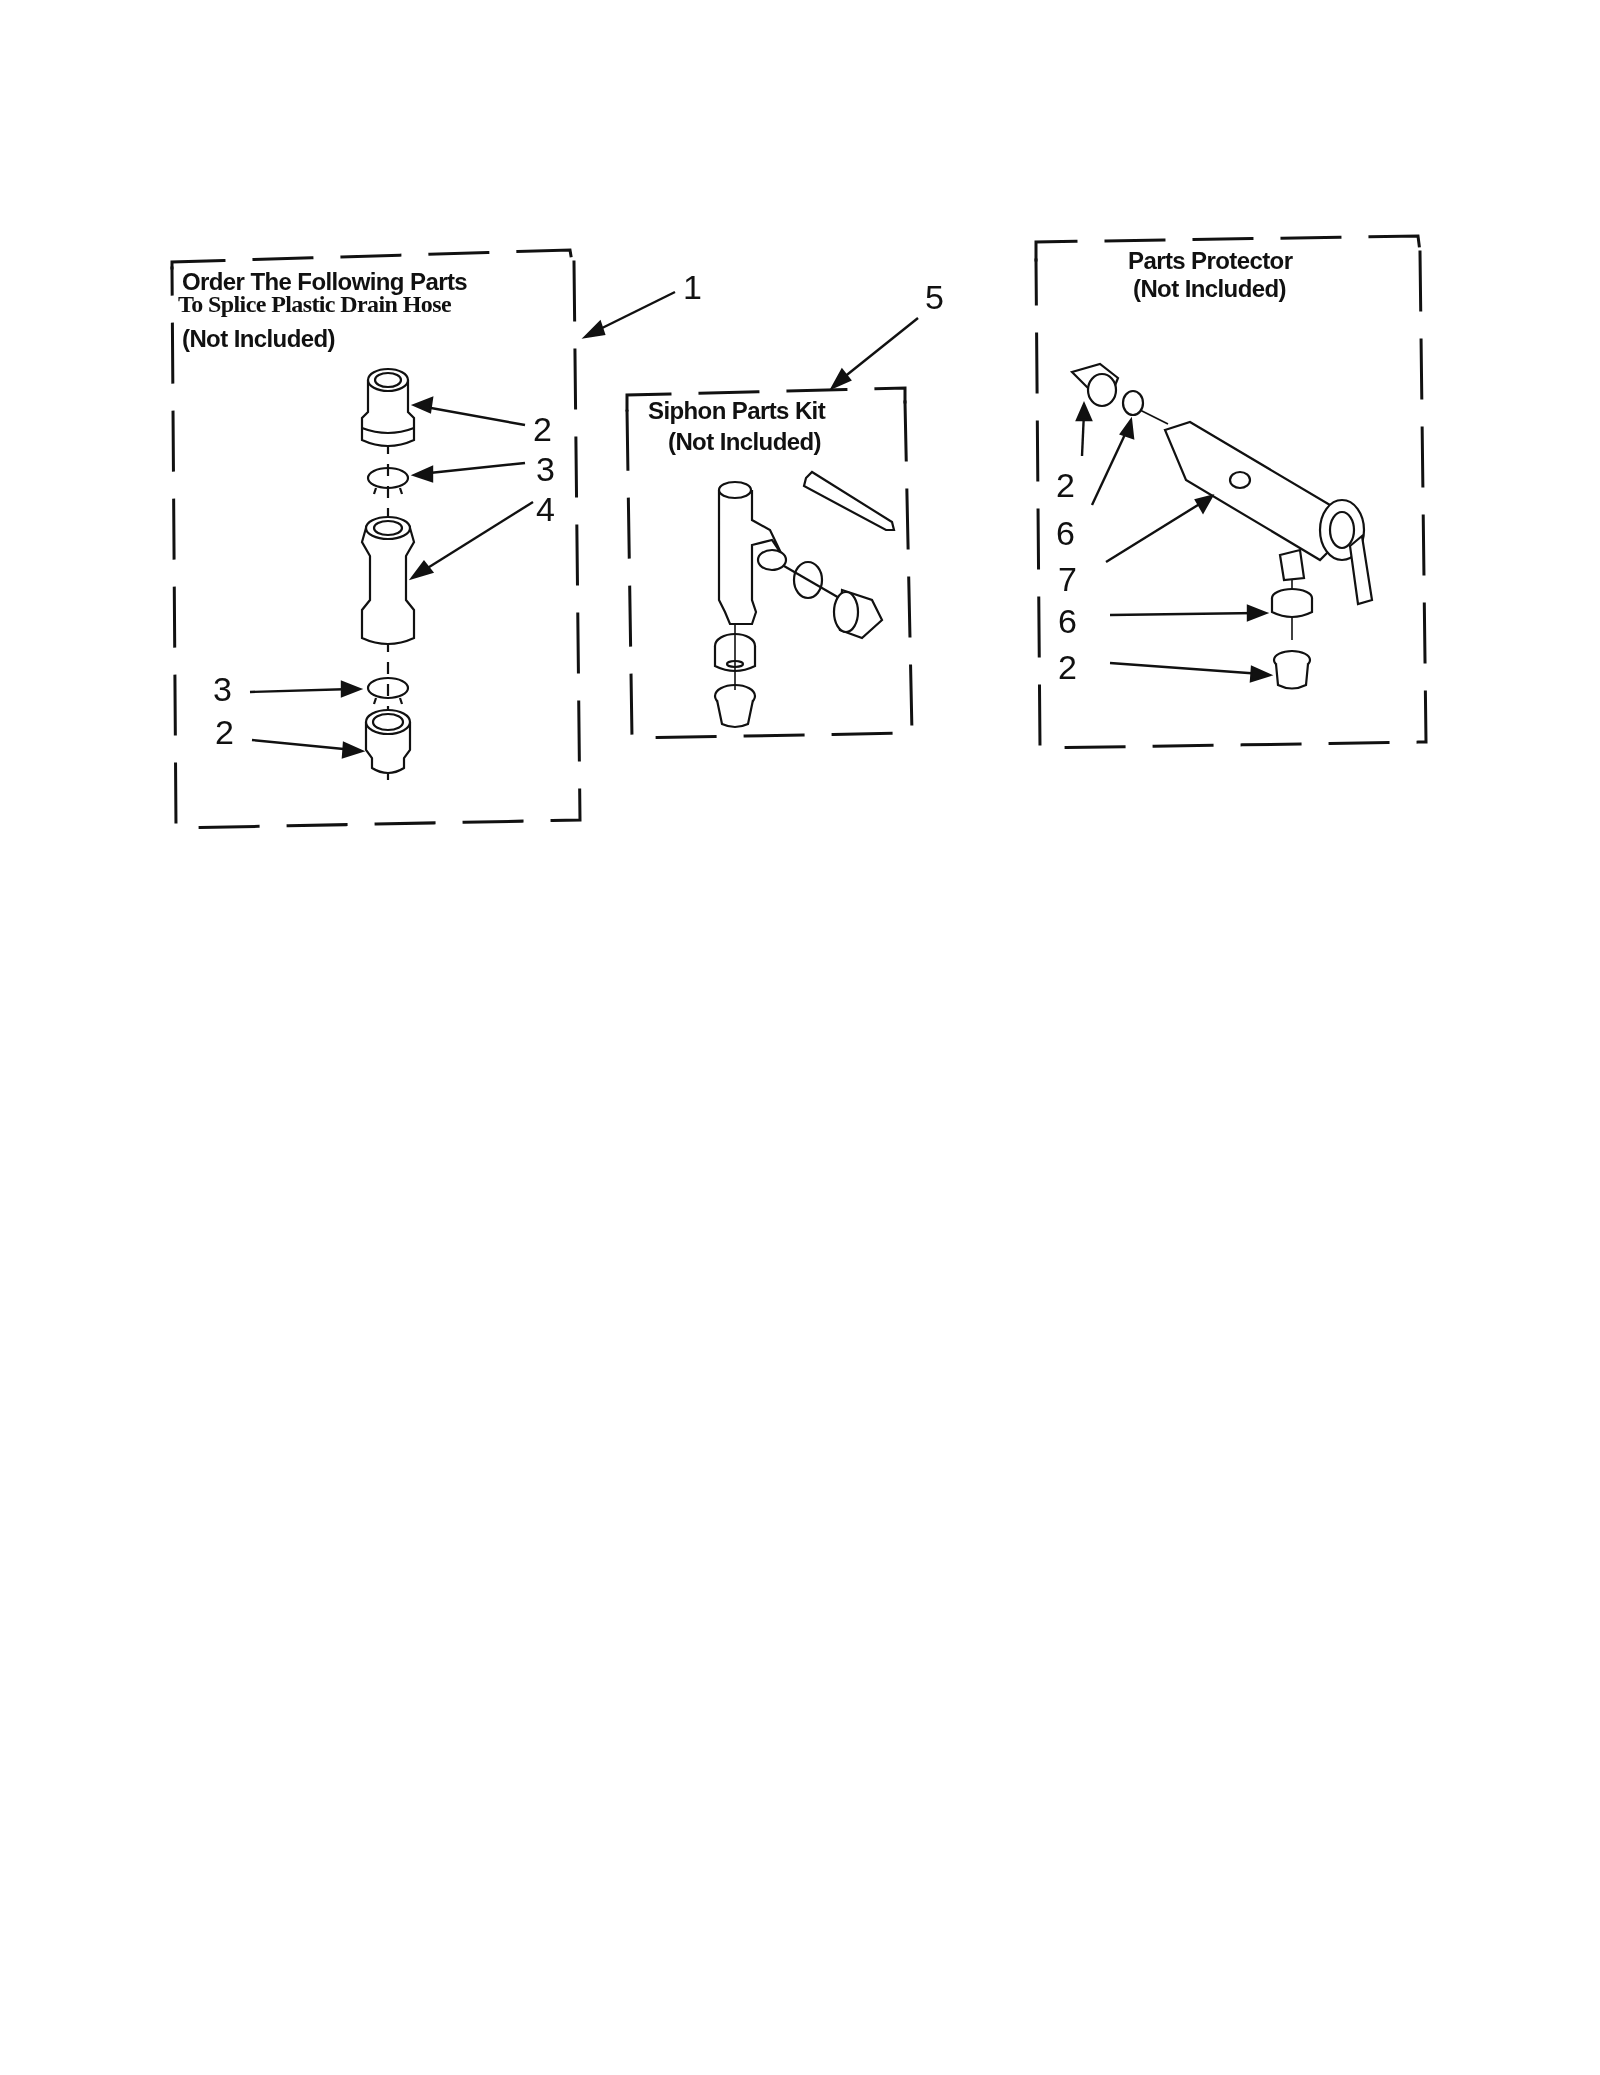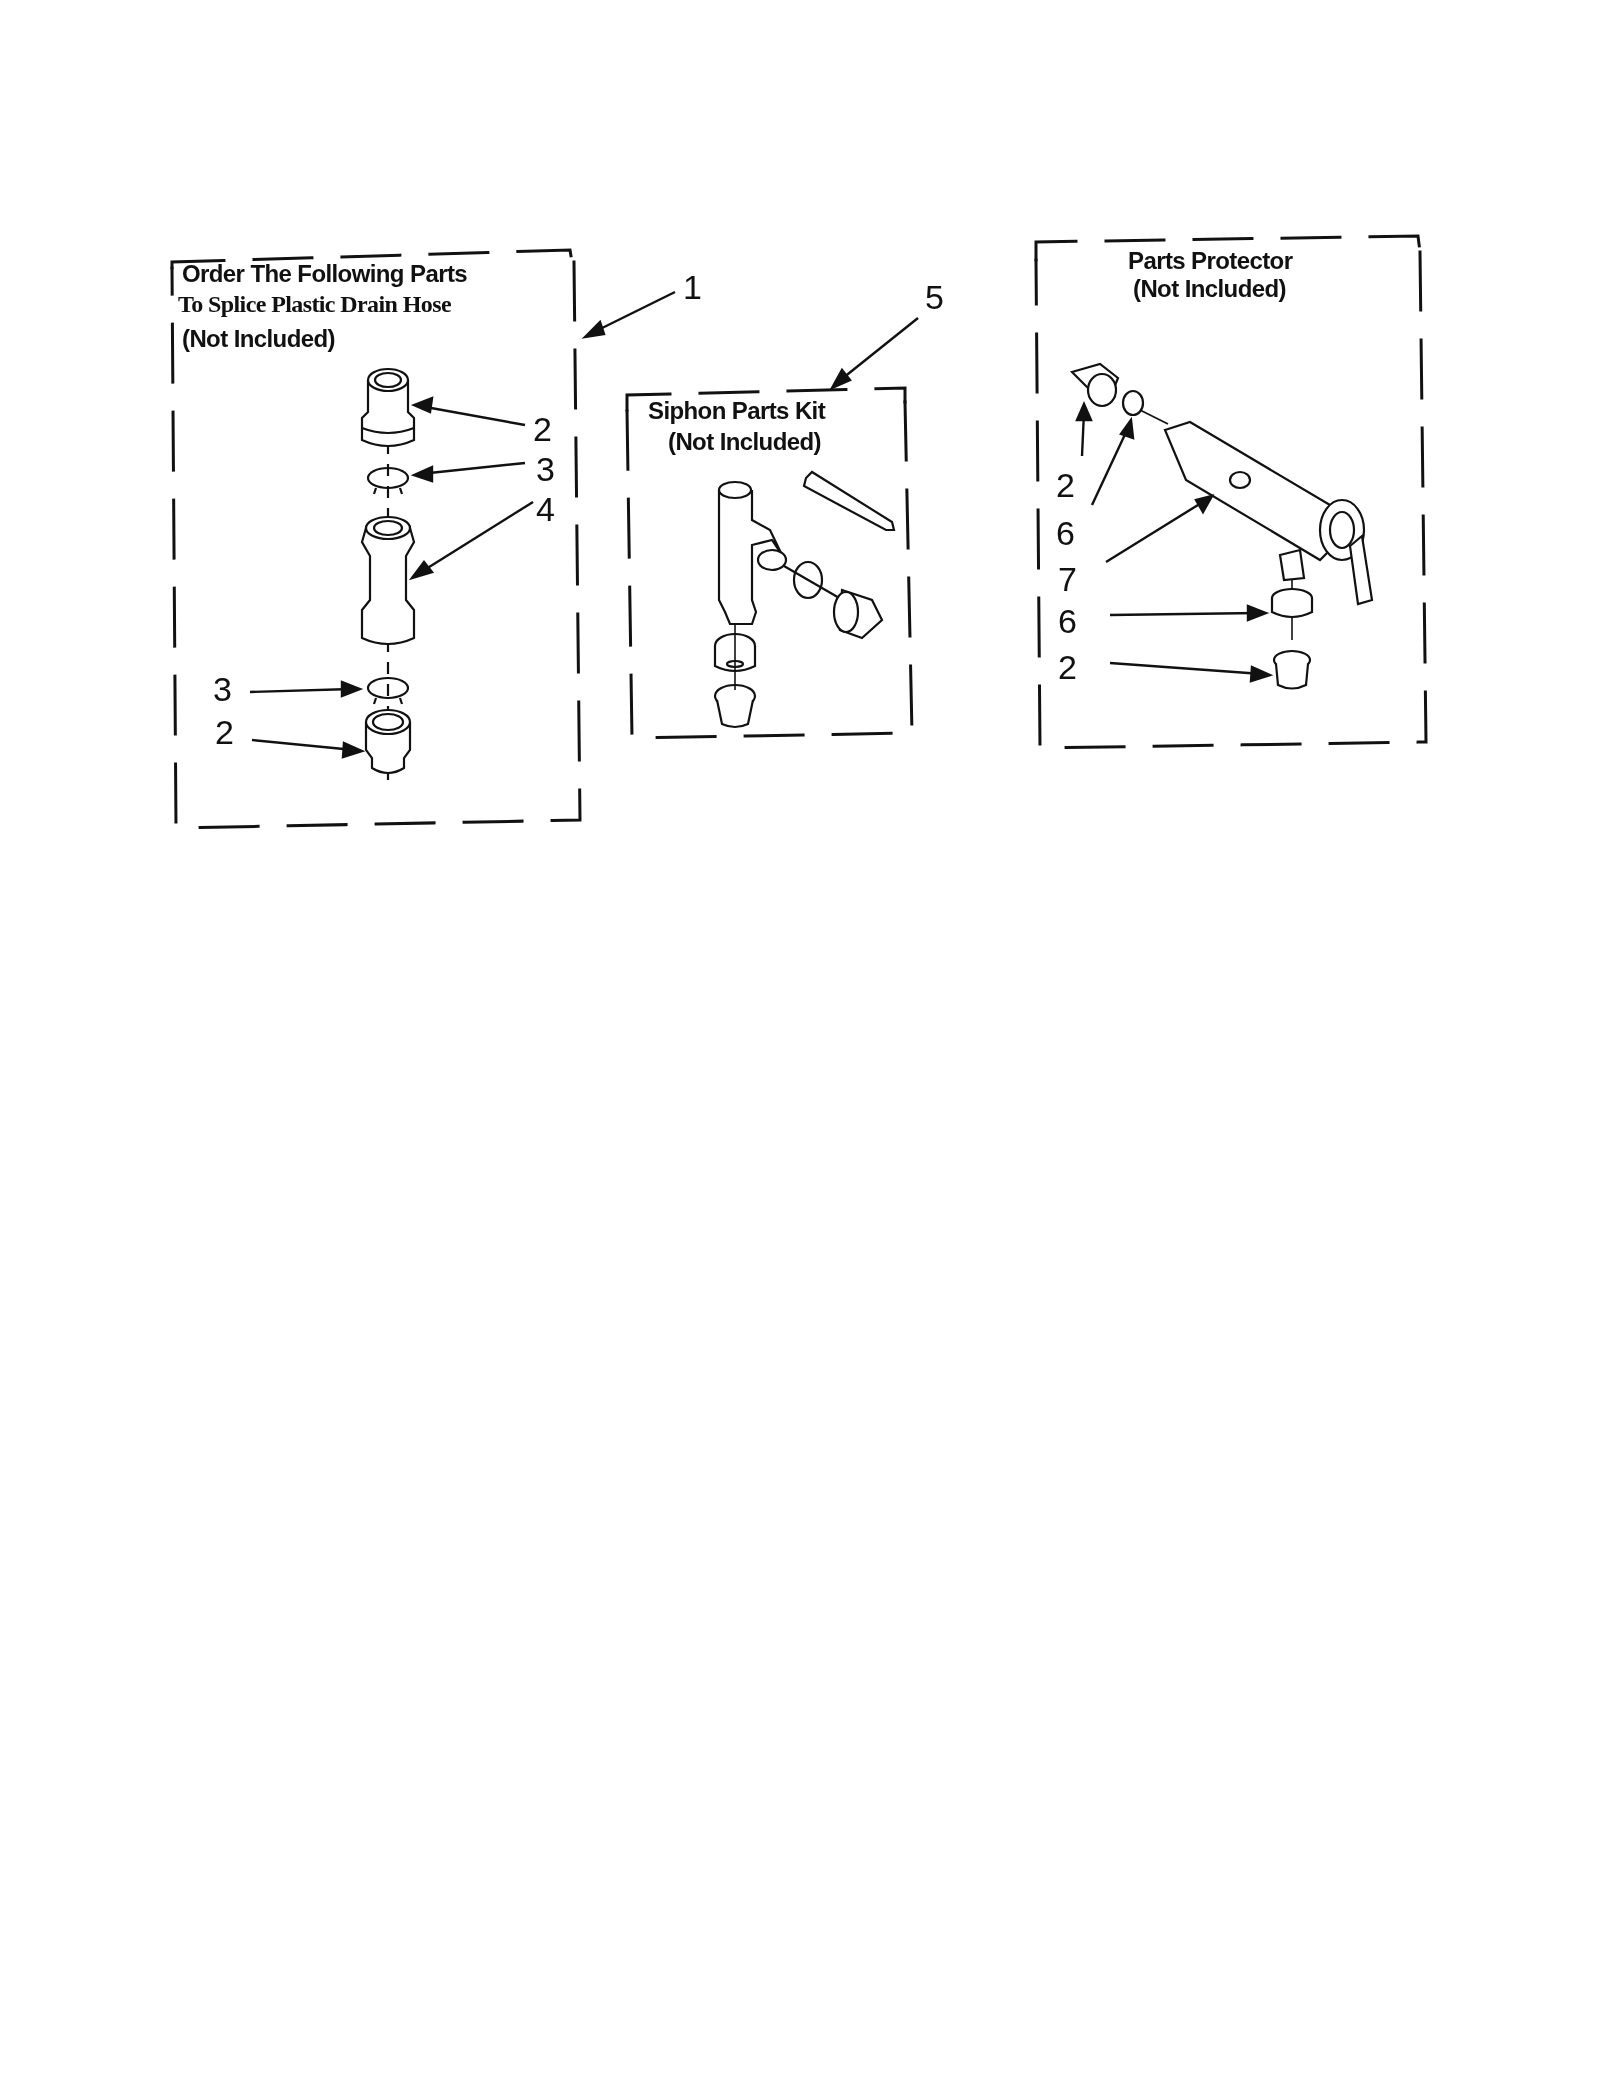--- a/index.html
+++ b/index.html
@@ -150,21 +150,21 @@
     <line x1="1106" y1="562" x2="1206" y2="500"></line>
       <path d="M1212 496 L1196 500 L1203 512 Z"></path>
     <line x1="1110" y1="615" x2="1258" y2="613"></line>
       <path d="M1266 613 L1248 606 L1248 620 Z"></path>
     <line x1="1110" y1="663" x2="1262" y2="674"></line>
       <path d="M1270 675 L1252 667 L1251 681 Z"></path>
   </g>
 </svg>
 
 <div class="box">
-  <div class="title" style="left:182px; top:258px;">Order The Following Parts</div>
+  <div class="title" style="left:182px; top:266px;">Order The Following Parts</div>
   <div class="title" style="left:178px; top:289px;font-family:Liberation Serif, serif;">To Splice Plastic Drain Hose</div>
   <div class="title" style="left:182px; top:323px;">(Not Included)</div>
   <div class="callout" style="left:683px; top:270px;">1</div>
   <div class="callout" style="left:533px; top:412px;">2</div>
   <div class="callout" style="left:536px; top:452px;">3</div>
   <div class="callout" style="left:536px; top:492px;">4</div>
   <div class="callout" style="left:213px; top:672px;">3</div>
   <div class="callout" style="left:215px; top:715px;">2</div>
 </div>
 

